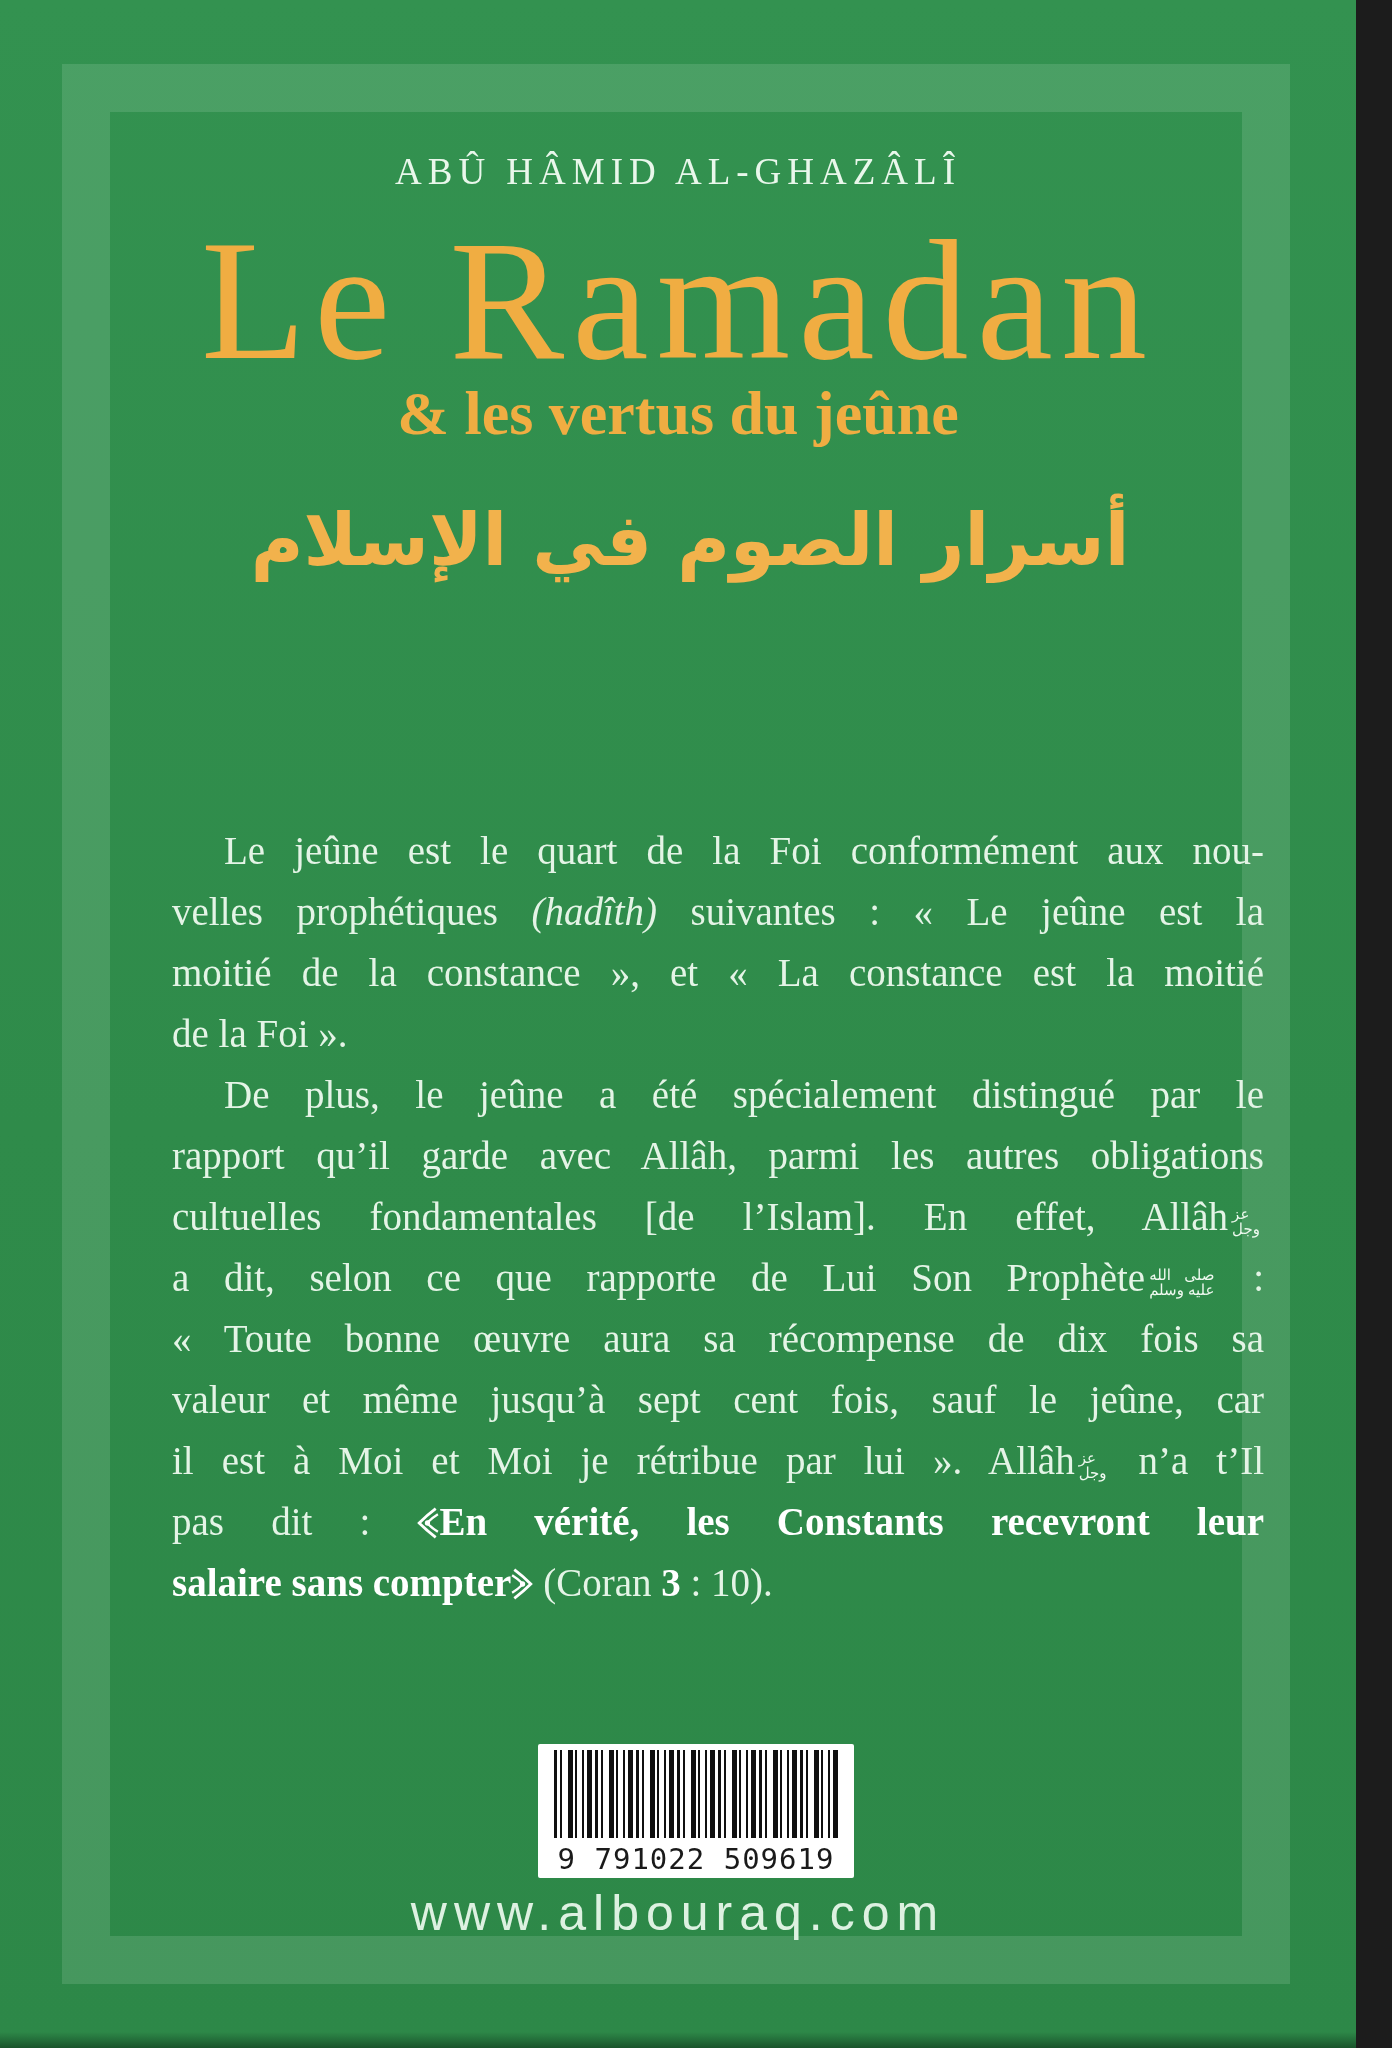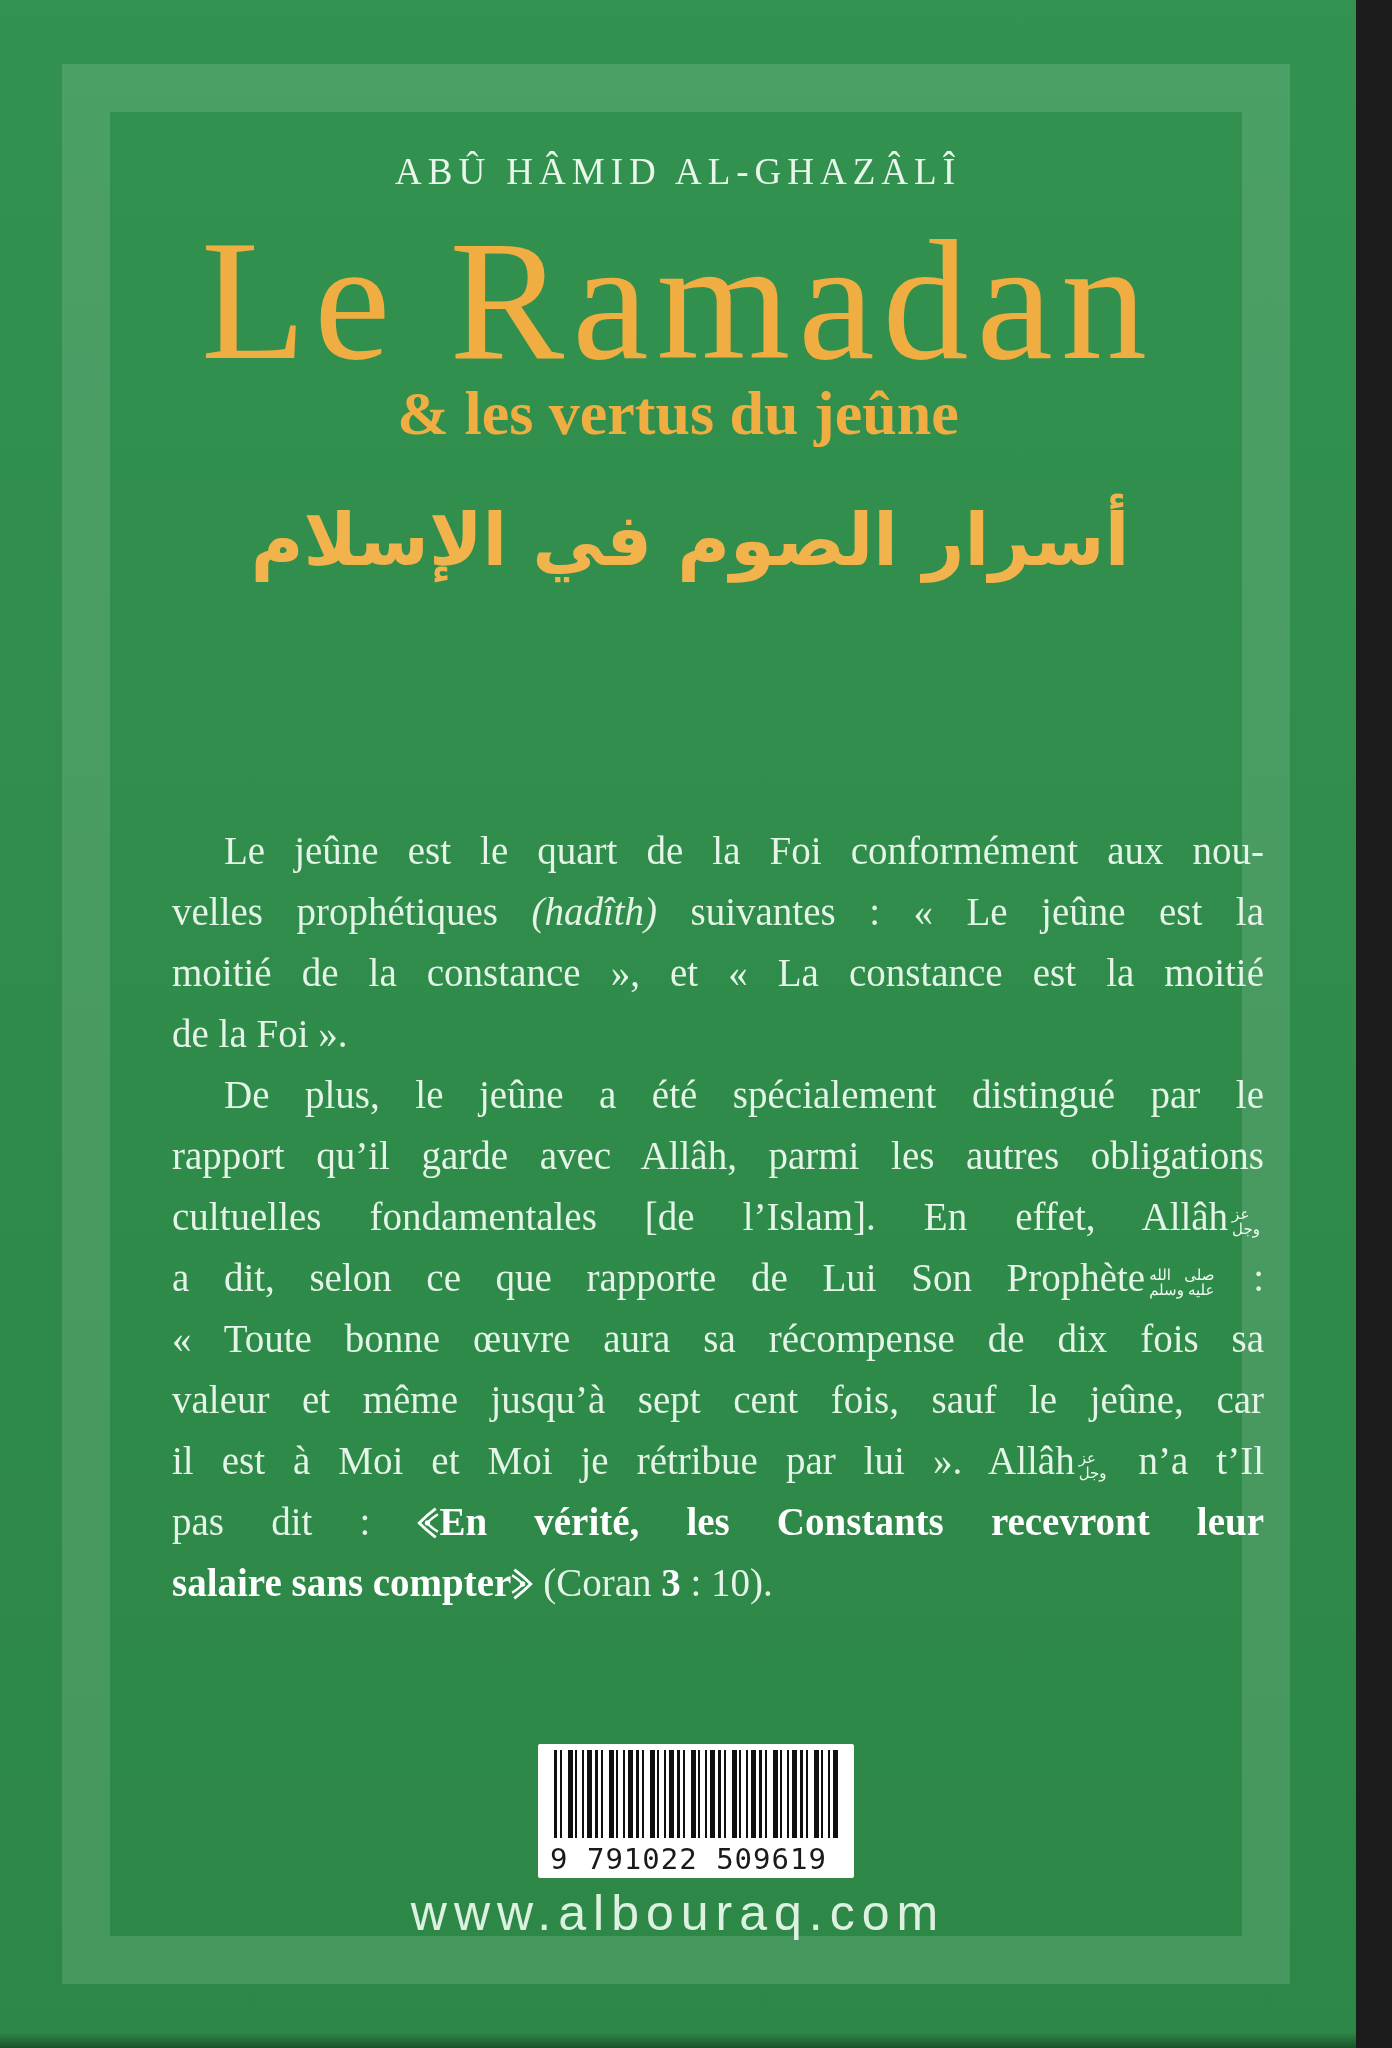--- a/index.html
+++ b/index.html
@@ -69,22 +69,22 @@
     background:repeating-linear-gradient(90deg,
       #101010 0 3px,#ffffff 3px 6px,
       #101010 6px 8px,#ffffff 8px 14px,
       #101010 14px 19px,#ffffff 19px 21px,
       #101010 21px 23px,#ffffff 23px 28px,
       #101010 28px 30px,#ffffff 30px 33px,
       #101010 33px 38px,#ffffff 38px 41px);
   }
   .digits{
     position:absolute; bottom:2px; left:0; width:100%;
-    font-family:"DejaVu Sans Mono","Liberation Mono",monospace;
-    font-size:29px; color:#1a1a1a; letter-spacing:1px;padding-left:12px;
+    text-align:center; font-family:"DejaVu Sans Mono","Liberation Mono",monospace;
+    font-size:29px; color:#1a1a1a; letter-spacing:1px;
   }
   .website{
     position:absolute; top:1884px; left:0; width:100%;
     text-align:center; font-family:"Liberation Sans","DejaVu Sans",sans-serif;
     font-size:50px; letter-spacing:7px; color:#ddf1e1;
   }
 </style>
 </head>
 <body>
 

